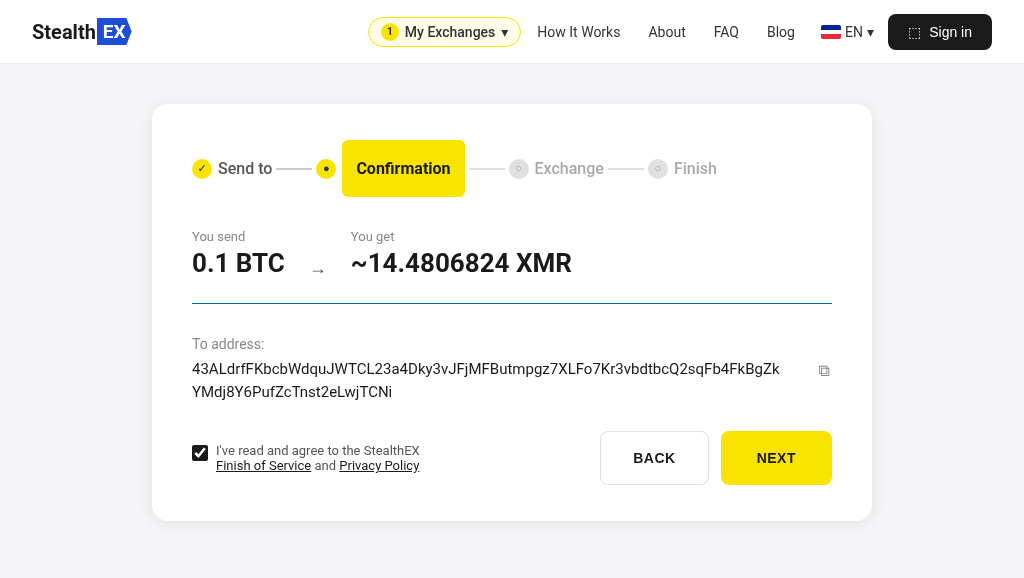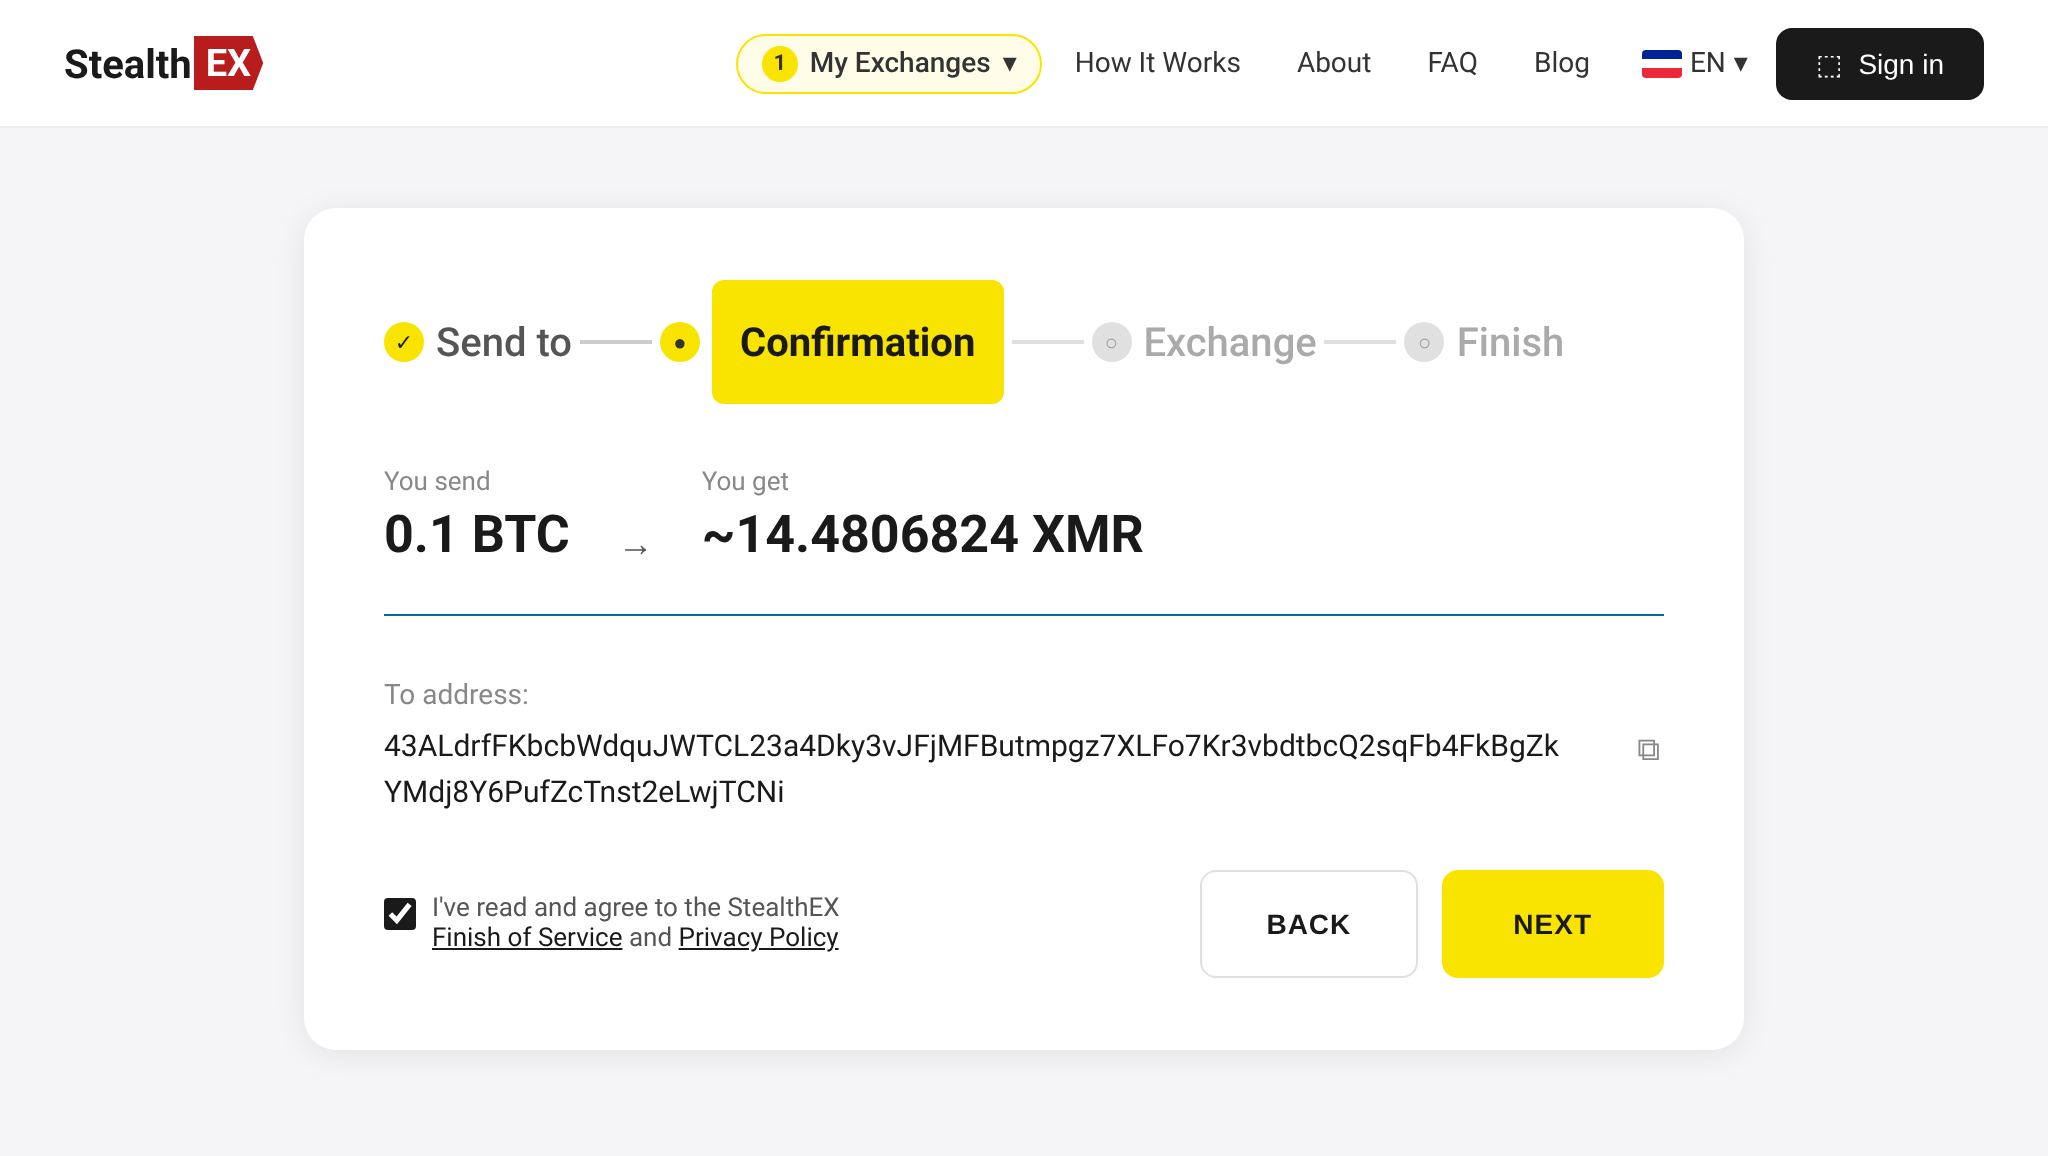--- a/index.html
+++ b/index.html
@@ -23,21 +23,21 @@
     }
     .logo {
       display: flex;
       align-items: center;
       font-size: 20px;
       font-weight: 700;
       color: #1a1a1a;
     }
     .logo-stealth { color: #1a1a1a; }
     .logo-ex {
-      background: #b91c1c;
+      background: #1d4ed8;
       color: #fff;
       padding: 2px 6px;
       clip-path: polygon(0 0, 85% 0, 100% 50%, 85% 100%, 0 100%);
       margin-left: 1px;
       font-size: 19px;
     }
 
     nav {
       display: flex;
       align-items: center;
@@ -153,21 +153,21 @@
     .step-circle.active {
       background: #f9e400;
       color: #333;
       font-weight: 700;
     }
     .step-circle.inactive {
       background: #e0e0e0;
       color: #999;
     }
     .step-label {
-      font-size: 20px;
+      font-size: 16px;
       font-weight: 500;
       color: #aaa;
     }
     .step-label.active {
       background: #f9e400;
       color: #1a1a1a;
       font-weight: 700;
       padding: 19px 14px;
       border-radius: 6px;
     }

